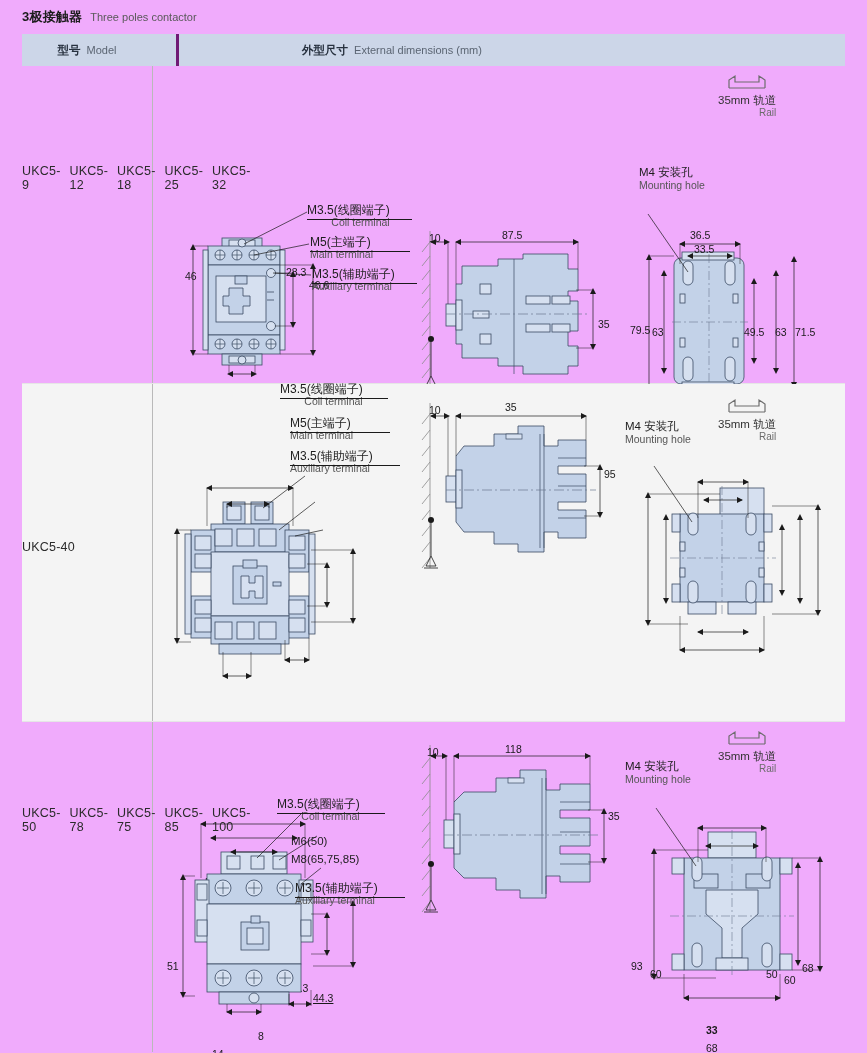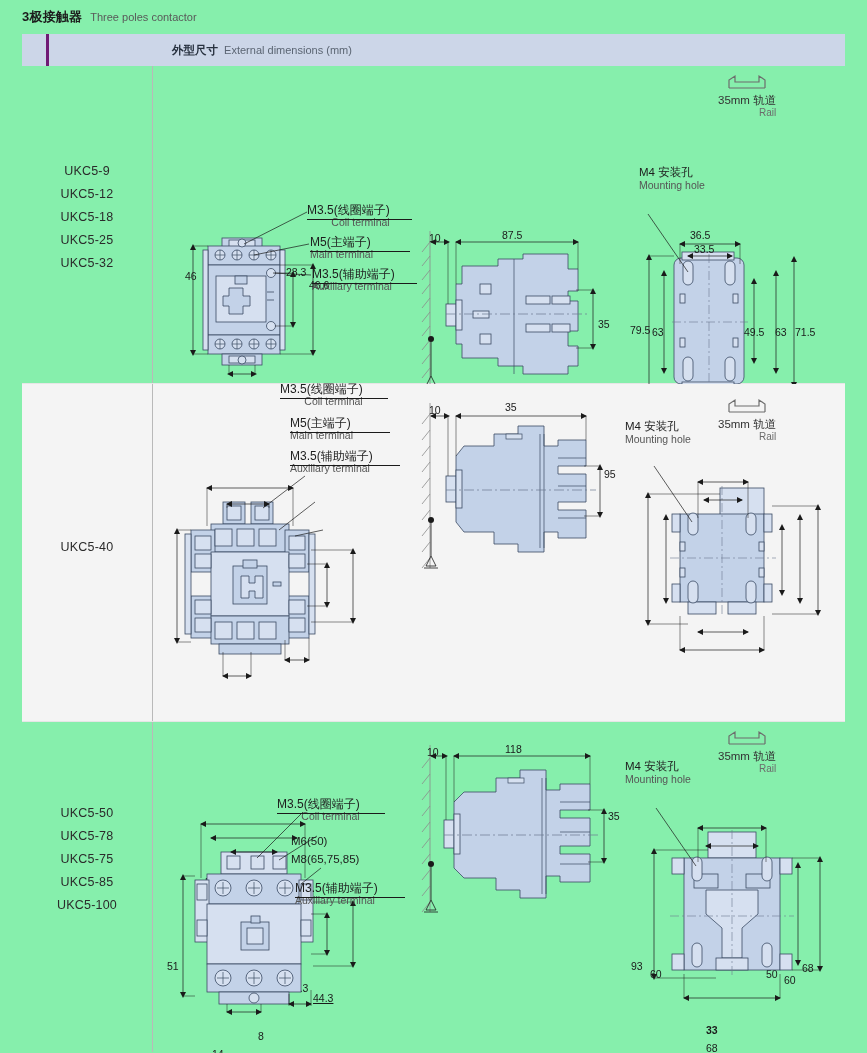--- a/index.html
+++ b/index.html
@@ -5,21 +5,21 @@
   * { box-sizing: border-box; }
   html, body {
     margin: 0; padding: 0;
     background: #ffffff;
     font-family: "Liberation Sans", "DejaVu Sans", sans-serif;
   }
   .page {
     position: relative;
     width: 867px;
     height: 1053px;
-    background: #86efac;
+    background: #f0abfc;
     overflow: hidden;
   }
 
   
   .title-bar {
     position: absolute;
     left: 22px; top: 8px;
     display: flex; align-items: baseline; gap: 8px;
   }
   .title-cn { font-size: 13px; font-weight: bold; color: #1c1c1c; letter-spacing: .2px; }
@@ -52,21 +52,21 @@
     width: 1px; background: #b9b9b9;
   }
   .row-bottom-line {
     position: absolute; left: 22px; right: 22px; bottom: 0; height: 1px;
     background: #e6e6e6;
   }
 
   
   .models {
     position: absolute; left: 22px; width: 130px;
-    display: flex; flex-direction: column; align-items: center;
+    display: flex; flex-direction: row; align-items: center;
     gap: 9px;
   }
   .model-item { font-size: 12.5px; color: #2b2b2b; letter-spacing: .2px; }
 
   
   .rail-badge {
     position: absolute;
     display: flex; flex-direction: column; align-items: center;
   }
   .rail-badge .glyph { margin-bottom: 1px; }
@@ -99,20 +99,24 @@
 <body>
 
 <div class="page">
 
   <div class="title-bar">
     <span class="title-cn">3极接触器</span>
     <span class="title-en">Three poles contactor</span>
   </div>
 
   <div class="thead">
+    <div class="th th-model">
+      <span class="th-cn">型号</span>
+      <span class="th-en">Model</span>
+    </div>
     <div class="th th-ext">
       <span class="th-cn">外型尺寸</span>
       <span class="th-en">External dimensions (mm)</span>
     </div>
   </div>
 
   <div class="rows">
 
     <div class="row" style="height:318px">
       <div class="row-band"></div>

